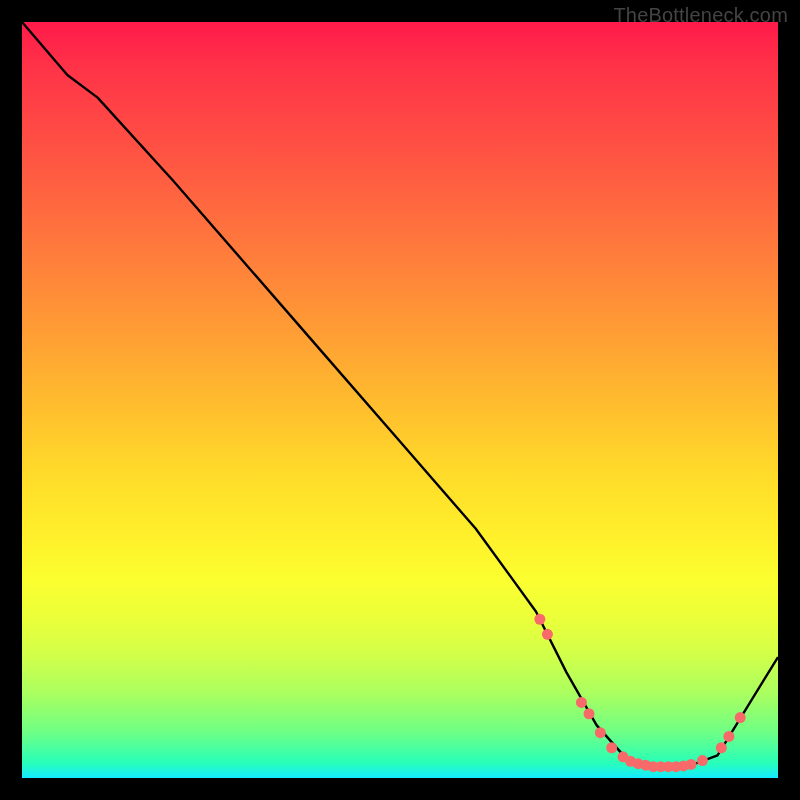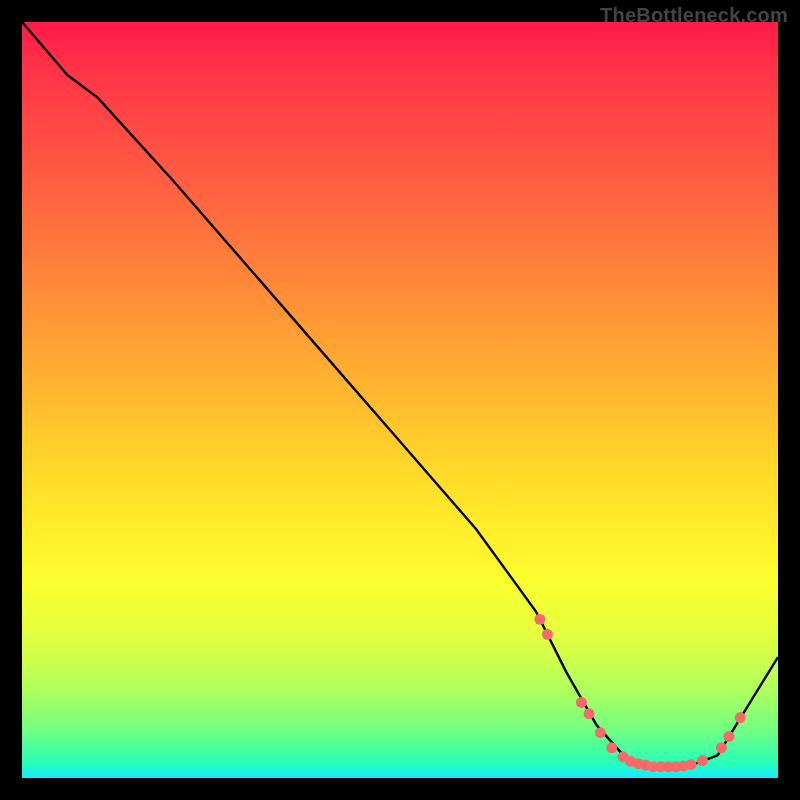--- a/index.html
+++ b/index.html
@@ -10,21 +10,21 @@
     position: relative;
     font-family: Arial, sans-serif;
     overflow: hidden;
   }
   .attribution {
     position: absolute;
     top: 4px;
     right: 12px;
     color: #444;
     font-size: 20px;
-    font-weight: 700;
+    font-weight: 400;
     z-index: 10;
     letter-spacing: 0.2px;
   }
   .plot-area {
     position: absolute;
     left: 22px;
     top: 22px;
     width: 756px;
     height: 756px;
   }

